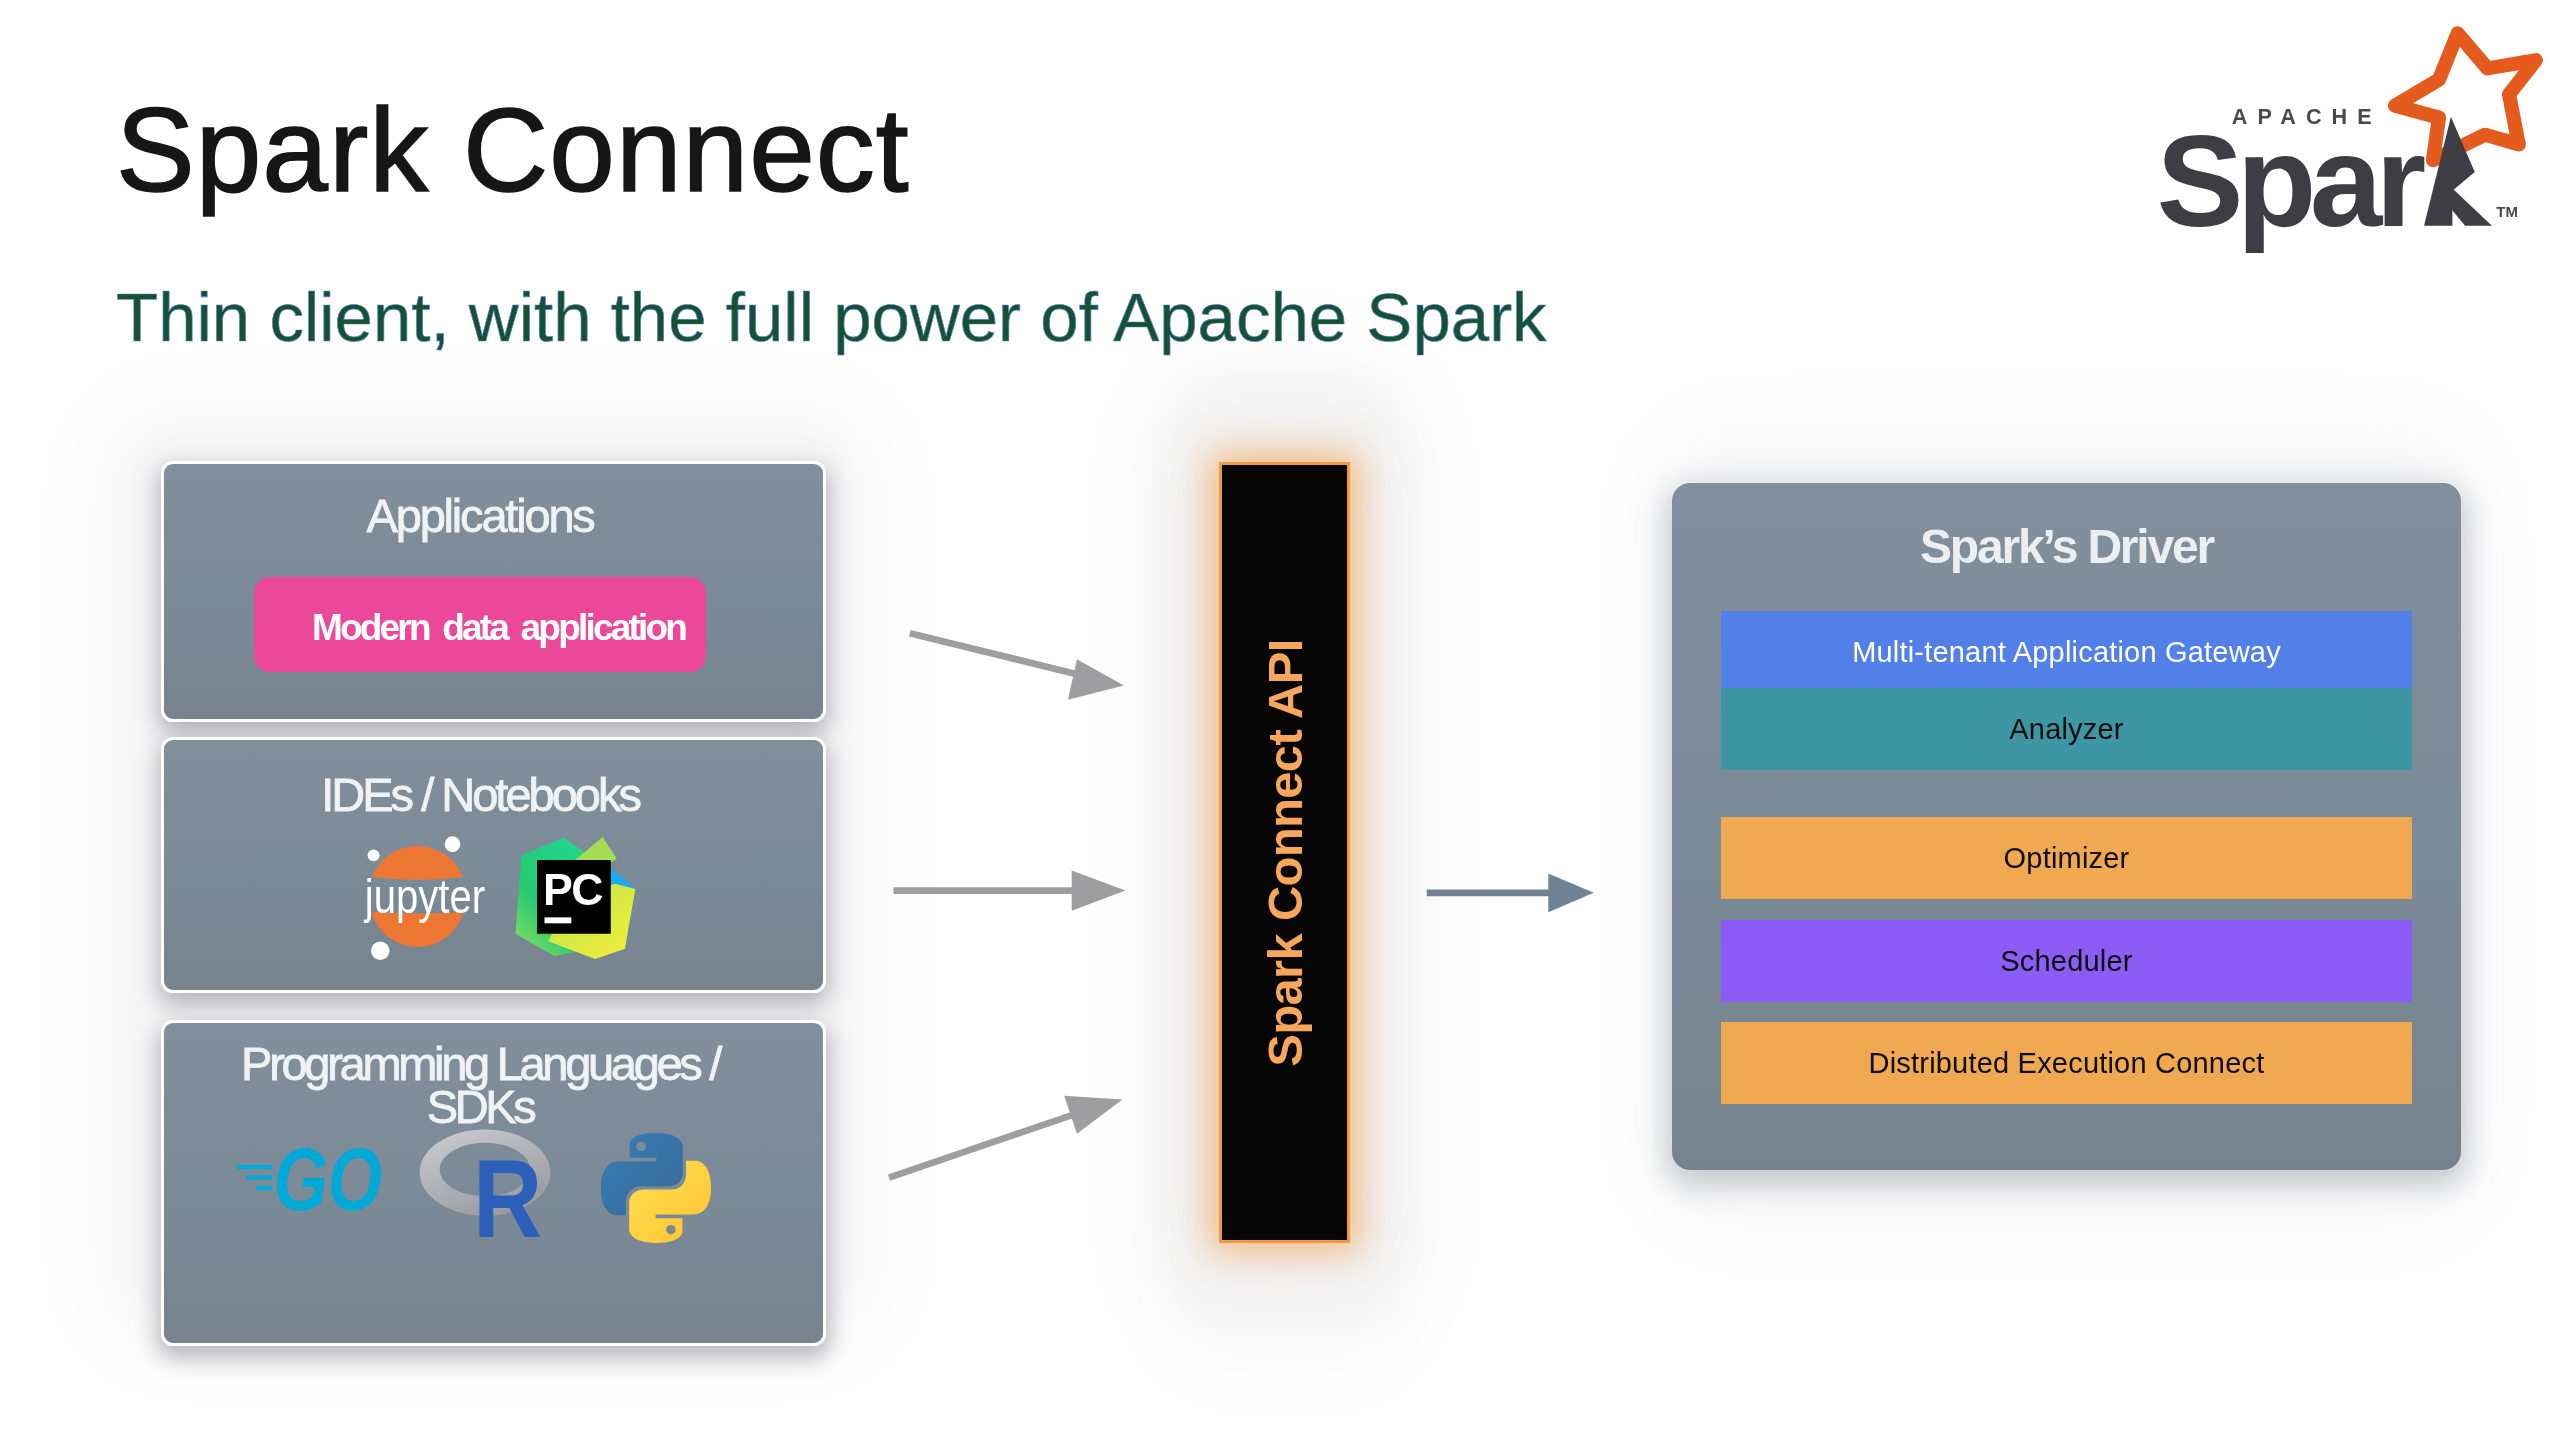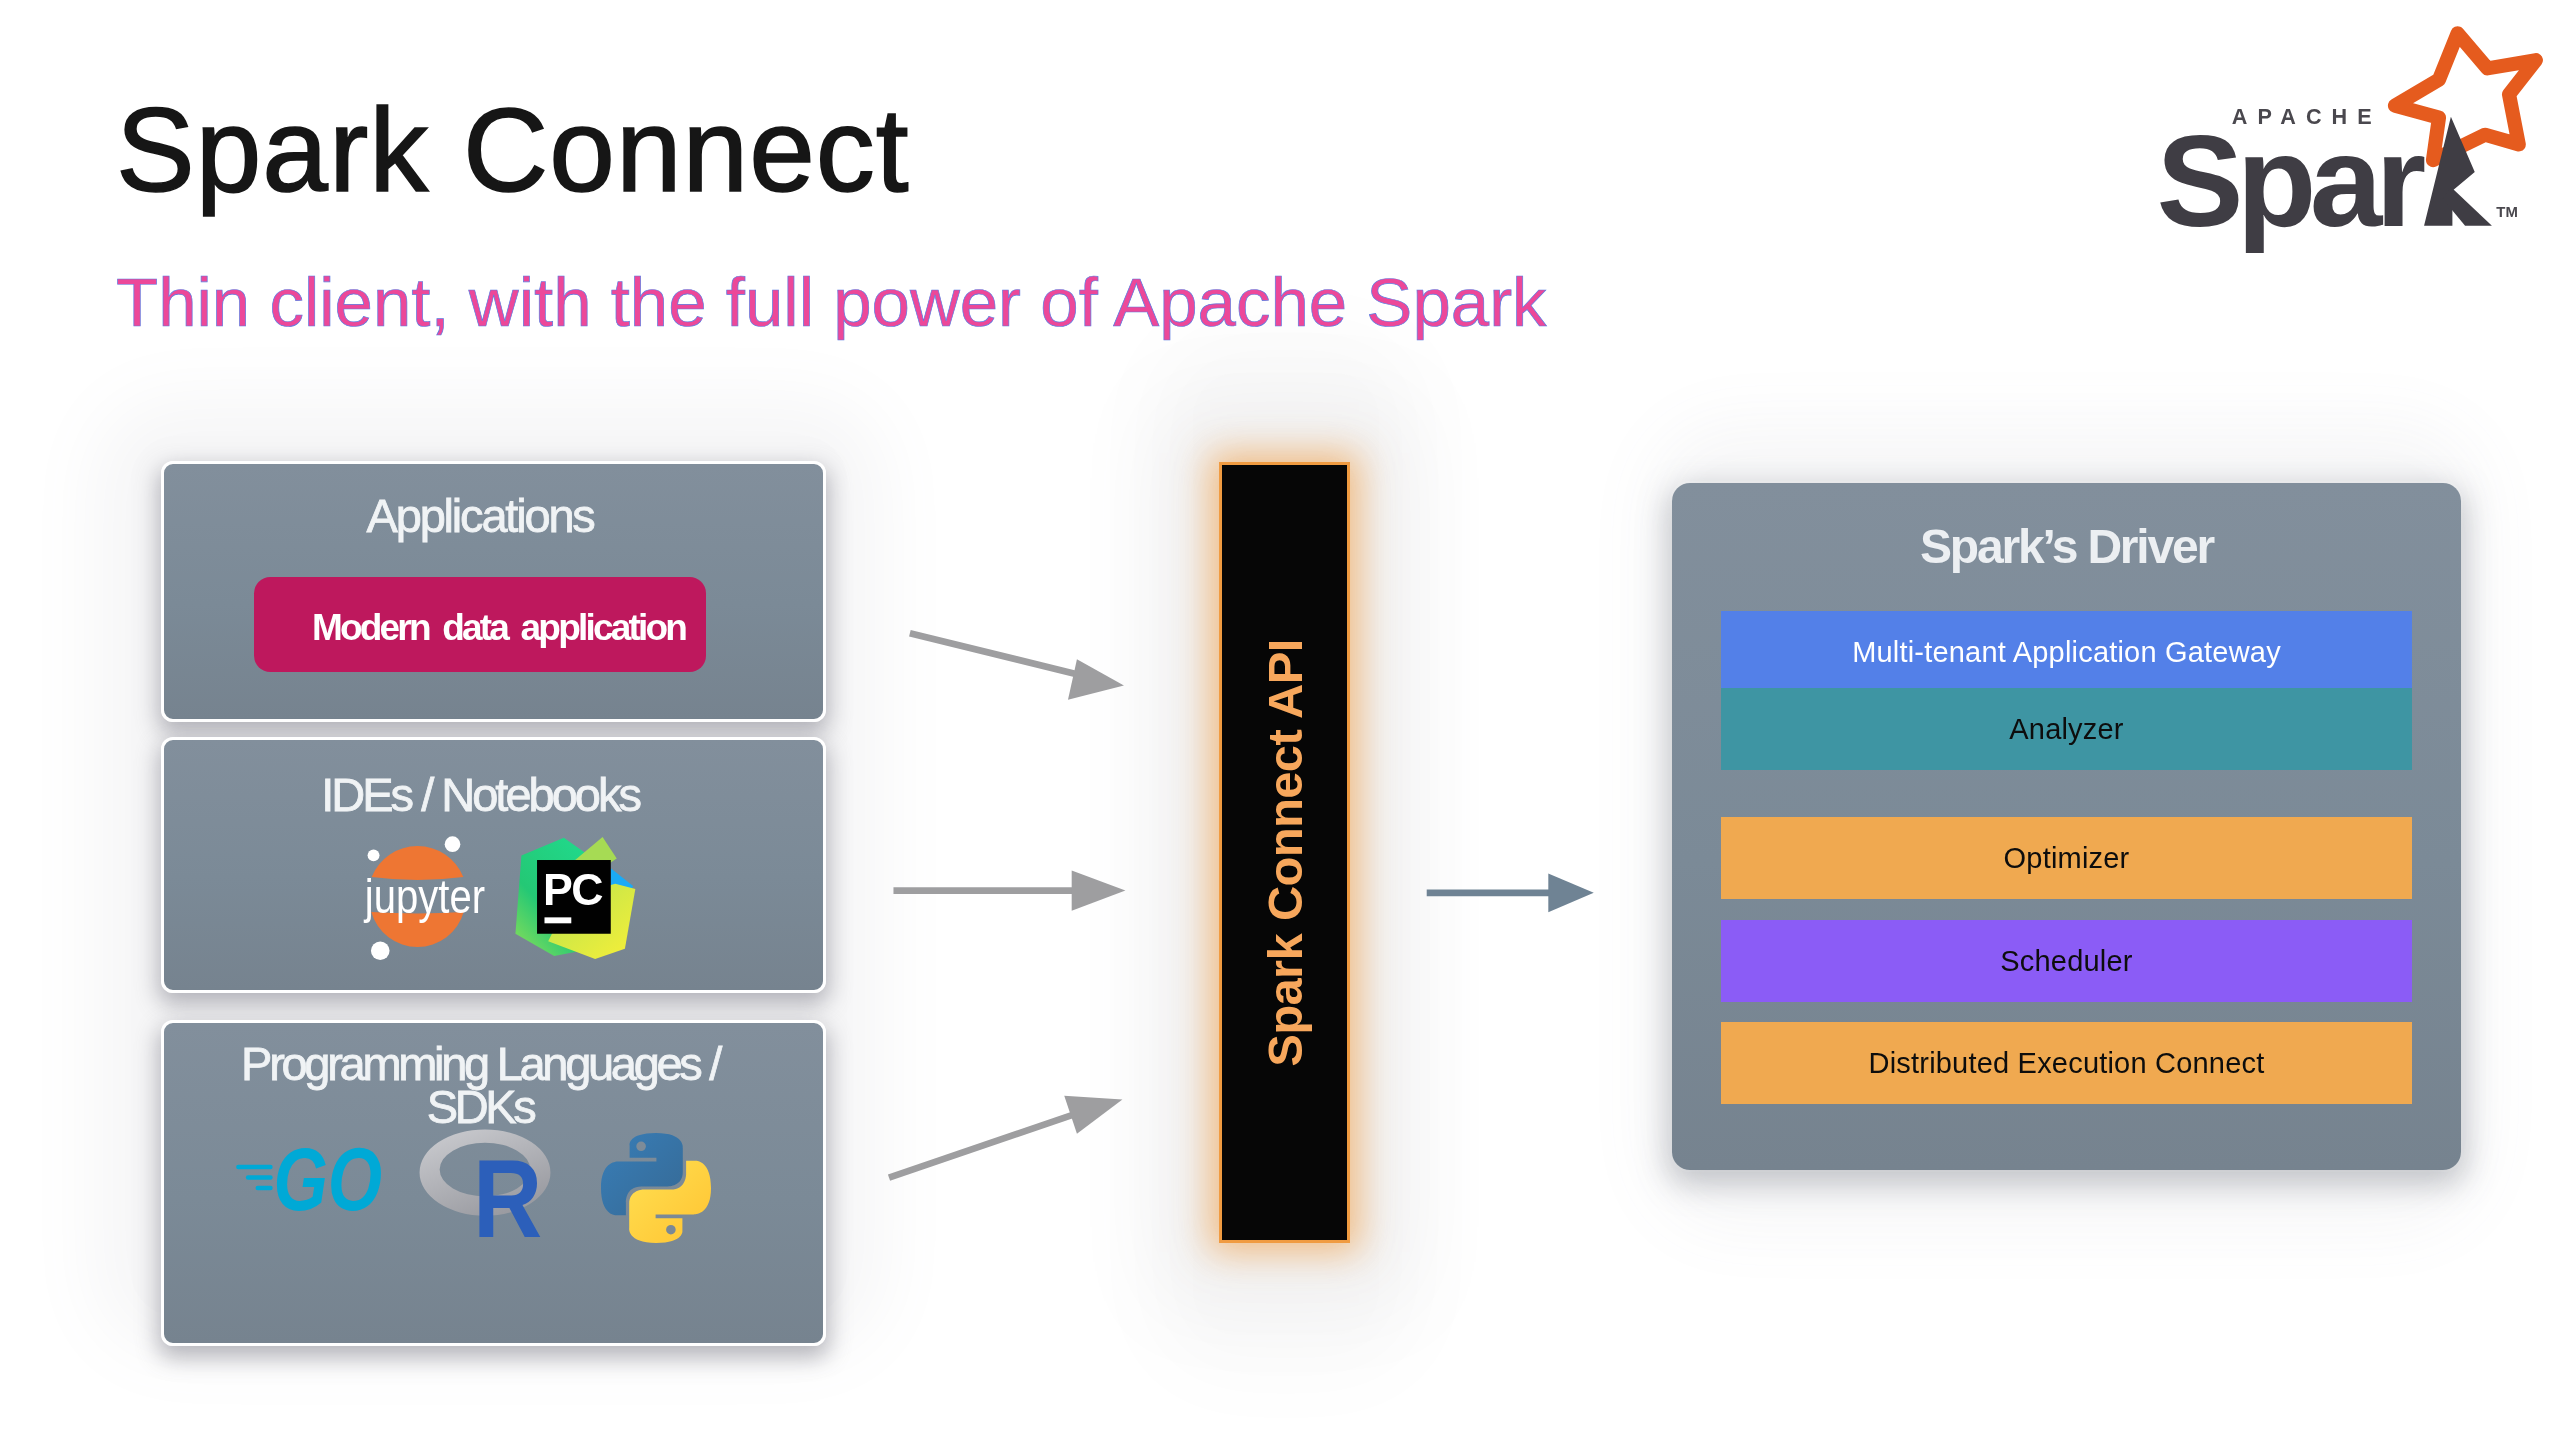--- a/index.html
+++ b/index.html
@@ -1,28 +1,28 @@
 <!DOCTYPE html>
 <html style="font-size:12px"><head>
 <meta charset="utf-8">
 <style>
   html,body{margin:0;padding:0;}
   body{width:2576px;height:1447px;position:relative;overflow:hidden;background:#ffffff;
        font-family:"Liberation Sans", sans-serif;}
   .abs{position:absolute;}
   #title{left:116px;top:82px;font-size:118px;font-weight:400;color:#161616;letter-spacing:1px;-webkit-text-stroke:1.6px #161616;}
-  #subtitle{left:116px;top:263px;font-size:69px;font-weight:400;color:#ec4899;letter-spacing:0px;
+  #subtitle{left:116px;top:278px;font-size:69px;font-weight:400;color:#14532d;letter-spacing:0px;
             -webkit-text-stroke:0.7px #5b7ce2;}
   .gbox{background:linear-gradient(180deg,#828f9c 0%,#7b8a97 55%,#76838f 100%);border:3.7px solid #ffffff;border-radius:12px;
         box-shadow:0 9px 22.4px 3px rgba(100,100,112,.45);box-sizing:border-box;}
   .gtitle{width:100%;text-align:center;color:#f0f3f5;font-weight:400;letter-spacing:-2.2px;position:relative;left:-13.4px;
           -webkit-text-stroke:0.8px #f0f3f5;font-size:47px;}
   #box1{left:161px;top:461px;width:665px;height:261px;}
   #box1 .gtitle{margin-top:24px;}
-  #pill{left:254px;top:577px;width:452px;height:95px;background:#be185d;border-radius:16.4px;
+  #pill{left:254px;top:577px;width:452px;height:95px;background:#ec4899;border-radius:16.4px;
         display:flex;align-items:center;justify-content:center;color:#fff;font-size:37px;
         font-weight:700;letter-spacing:-2.8px;word-spacing:6px;padding-left:37px;padding-top:6px;box-sizing:border-box;}
   #box2{left:161px;top:737px;width:665px;height:256px;}
   #box2 .gtitle{margin-top:27px;}
   #box3{left:161px;top:1020px;width:665px;height:326px;}
   #box3 .gtitle{margin-top:19.4px;line-height:43px;}
   #bar{left:1219px;top:462px;width:131px;height:781px;background:#060606;border:3px solid #f09b41;
        box-sizing:border-box;display:flex;align-items:center;justify-content:center;
        box-shadow:0 0 34px 9px rgba(242,156,64,.62), 0 0 89px 52px rgba(125,125,135,.10);}
   #bartext{transform:rotate(-90deg);white-space:nowrap;color:#f7a75c;font-size:49px;font-weight:700;

